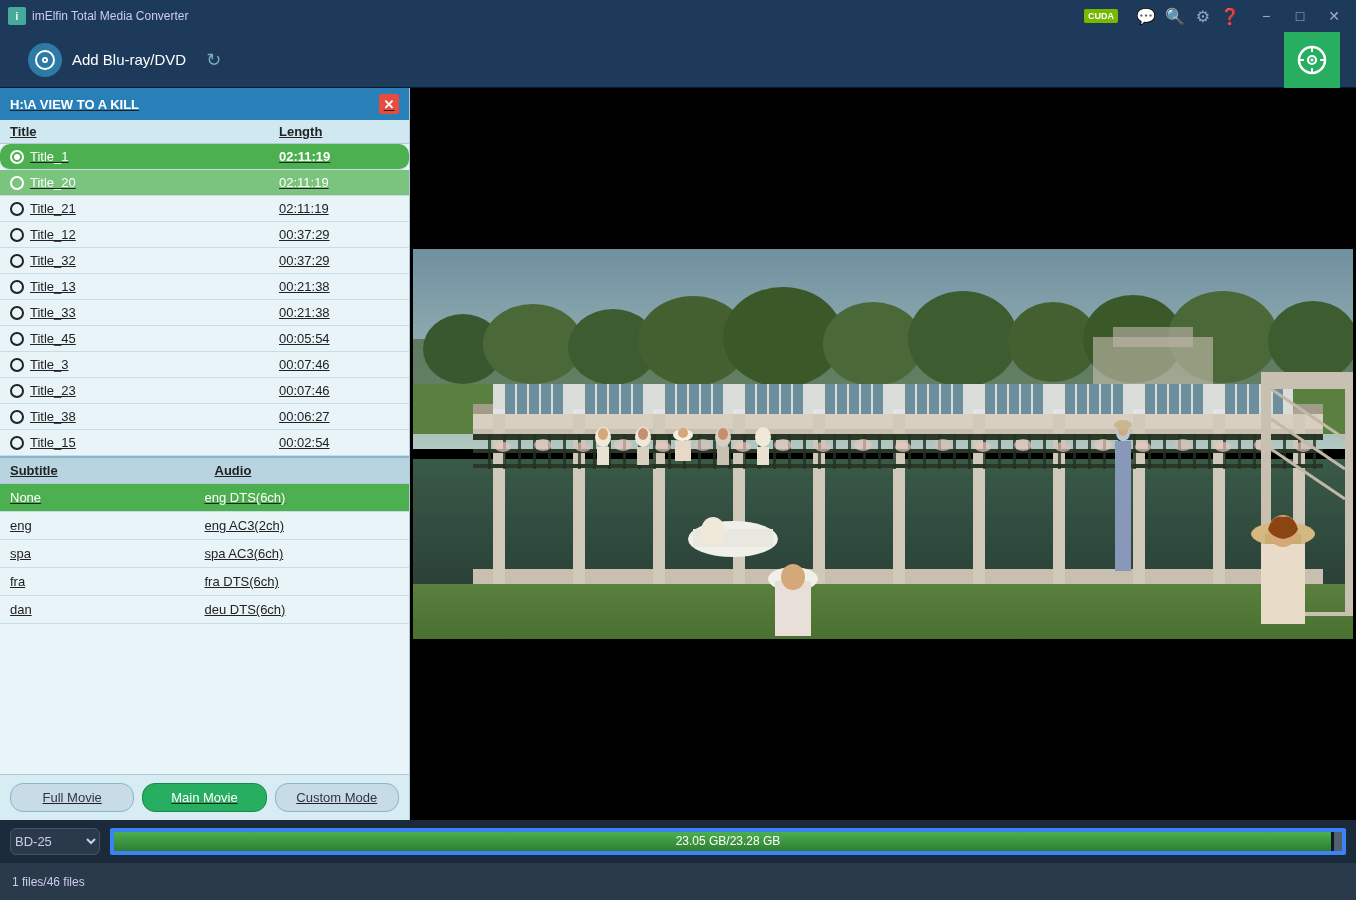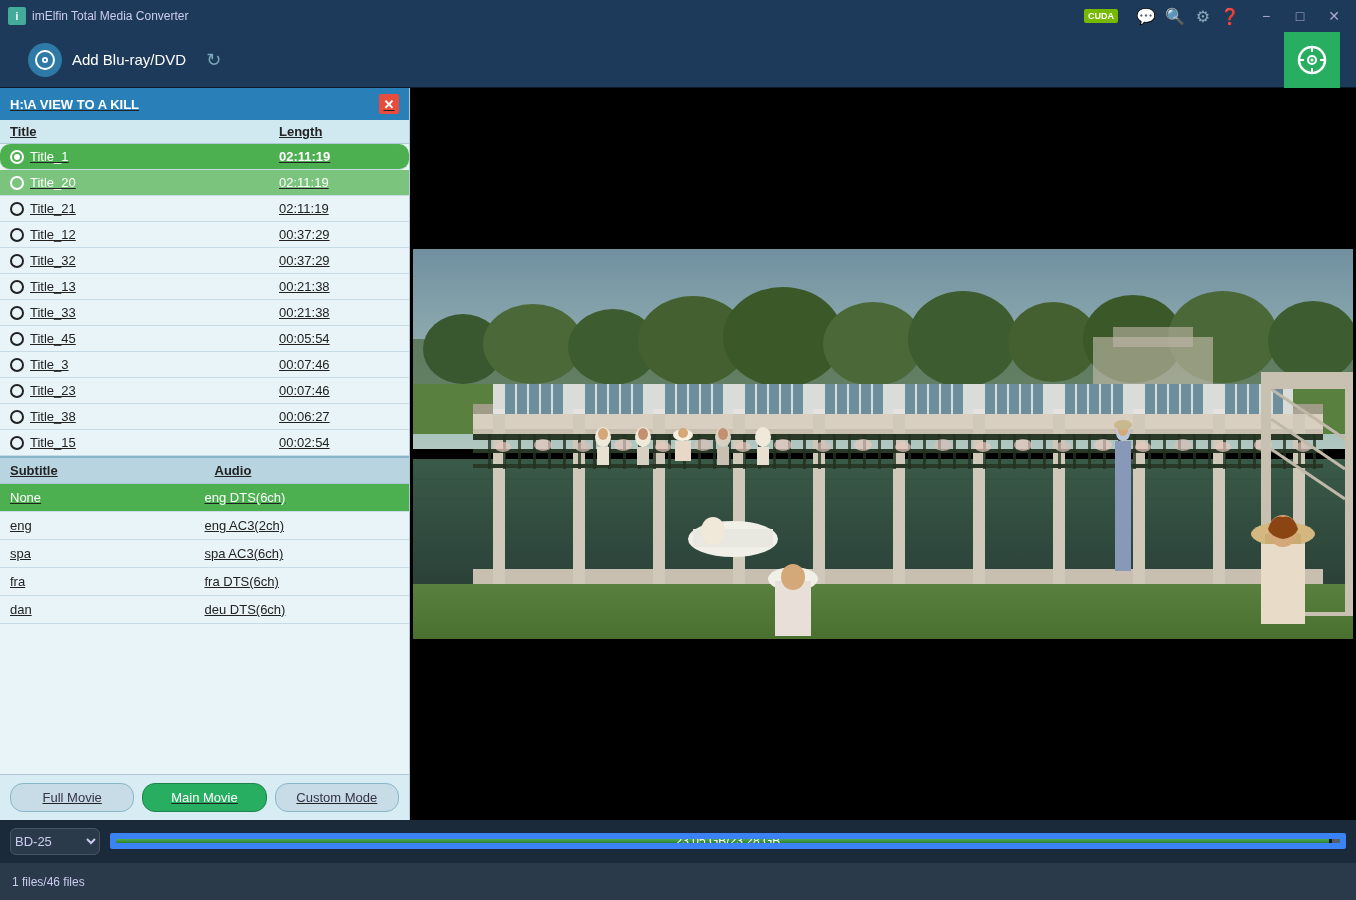--- a/index.html
+++ b/index.html
@@ -270,23 +270,23 @@
       color: #cce;
       border: 1px solid #456;
       padding: 4px 0;
       border-radius: 6px;
       font-size: 13px;
       cursor: pointer;
       min-width: 90px;
     }
     .progress-track {
       flex: 1;
-      height: 16px;
+      height: 27px;
       background: #0a1a2a;
-      border: 6px solid #3b82f6;
+      border: 4px solid #3b82f6;
       border-radius: 2px;
       overflow: hidden;
       position: relative;
     }
     .progress-fill {
       height: 100%;
       background: linear-gradient(to bottom, #4caf50, #2e7d32);
       width: 99.1%;
     }
     .progress-label {

